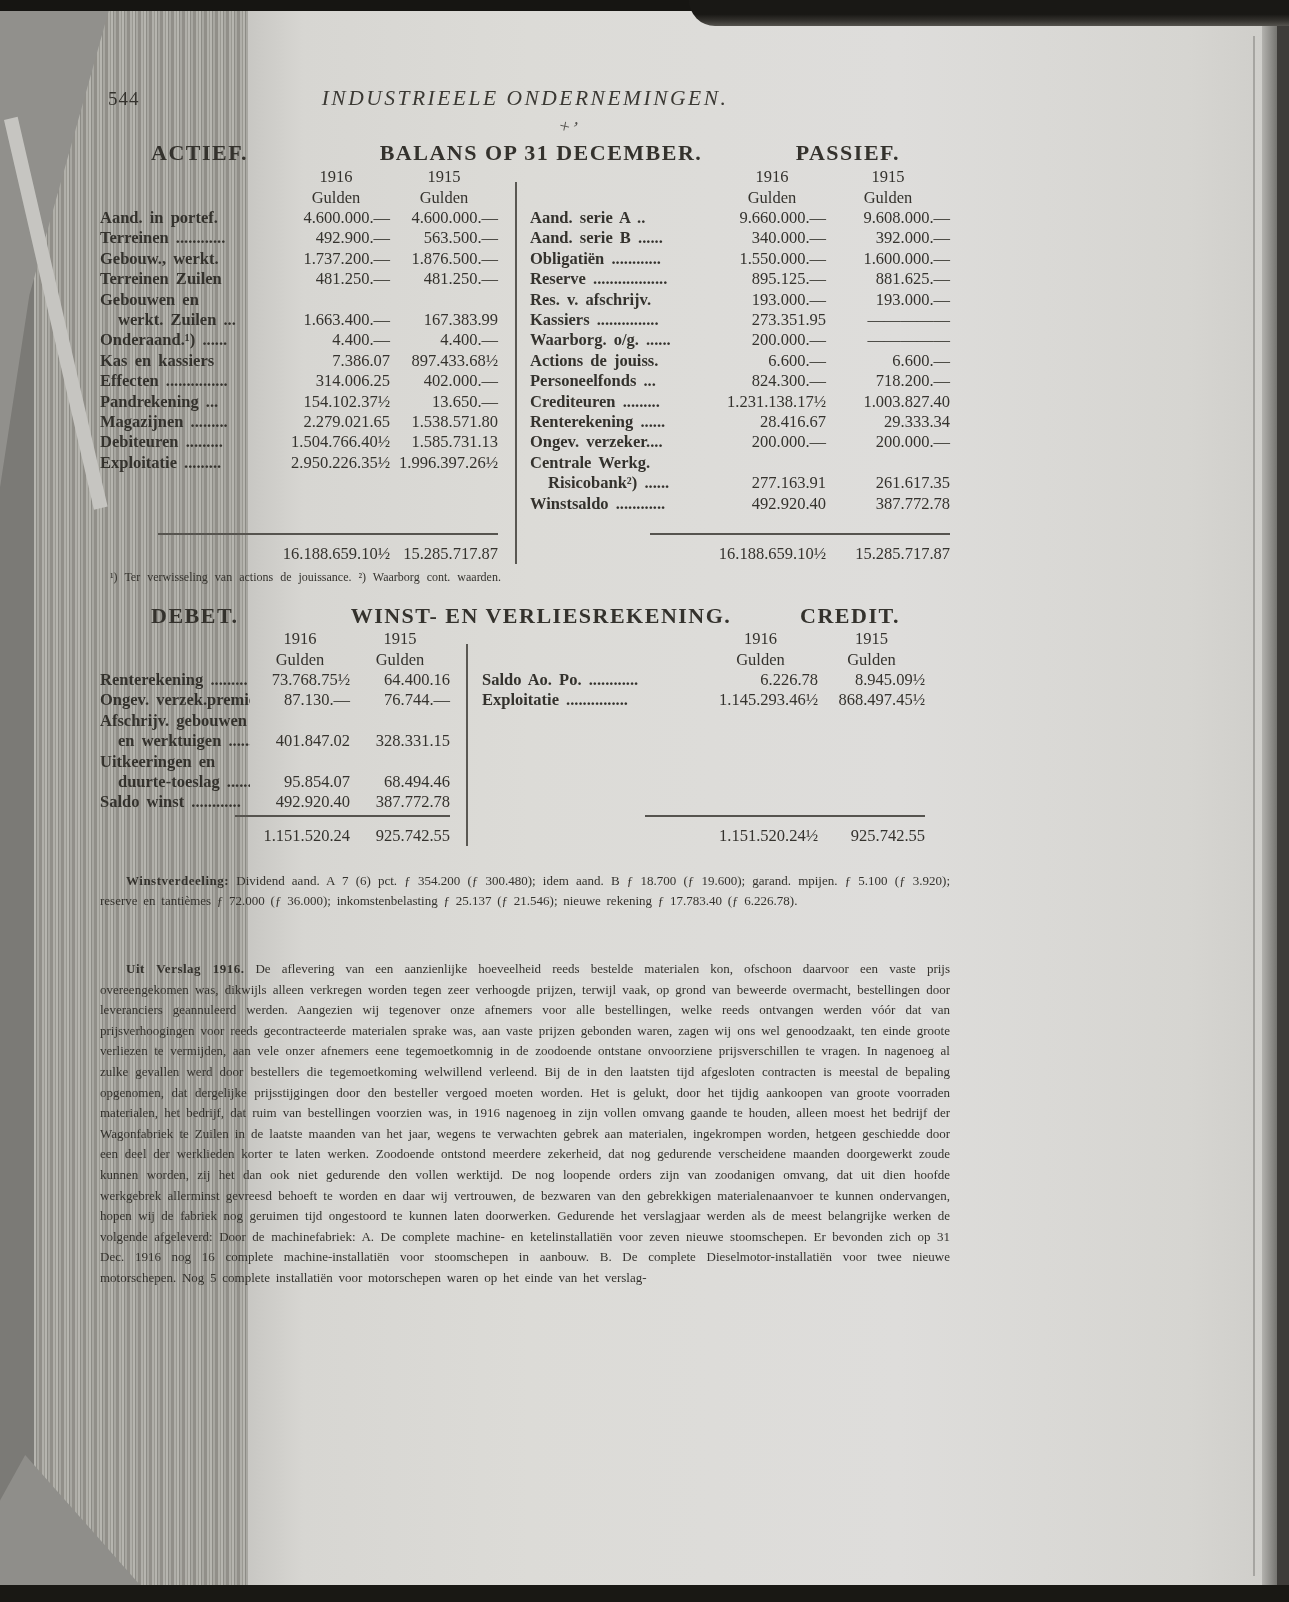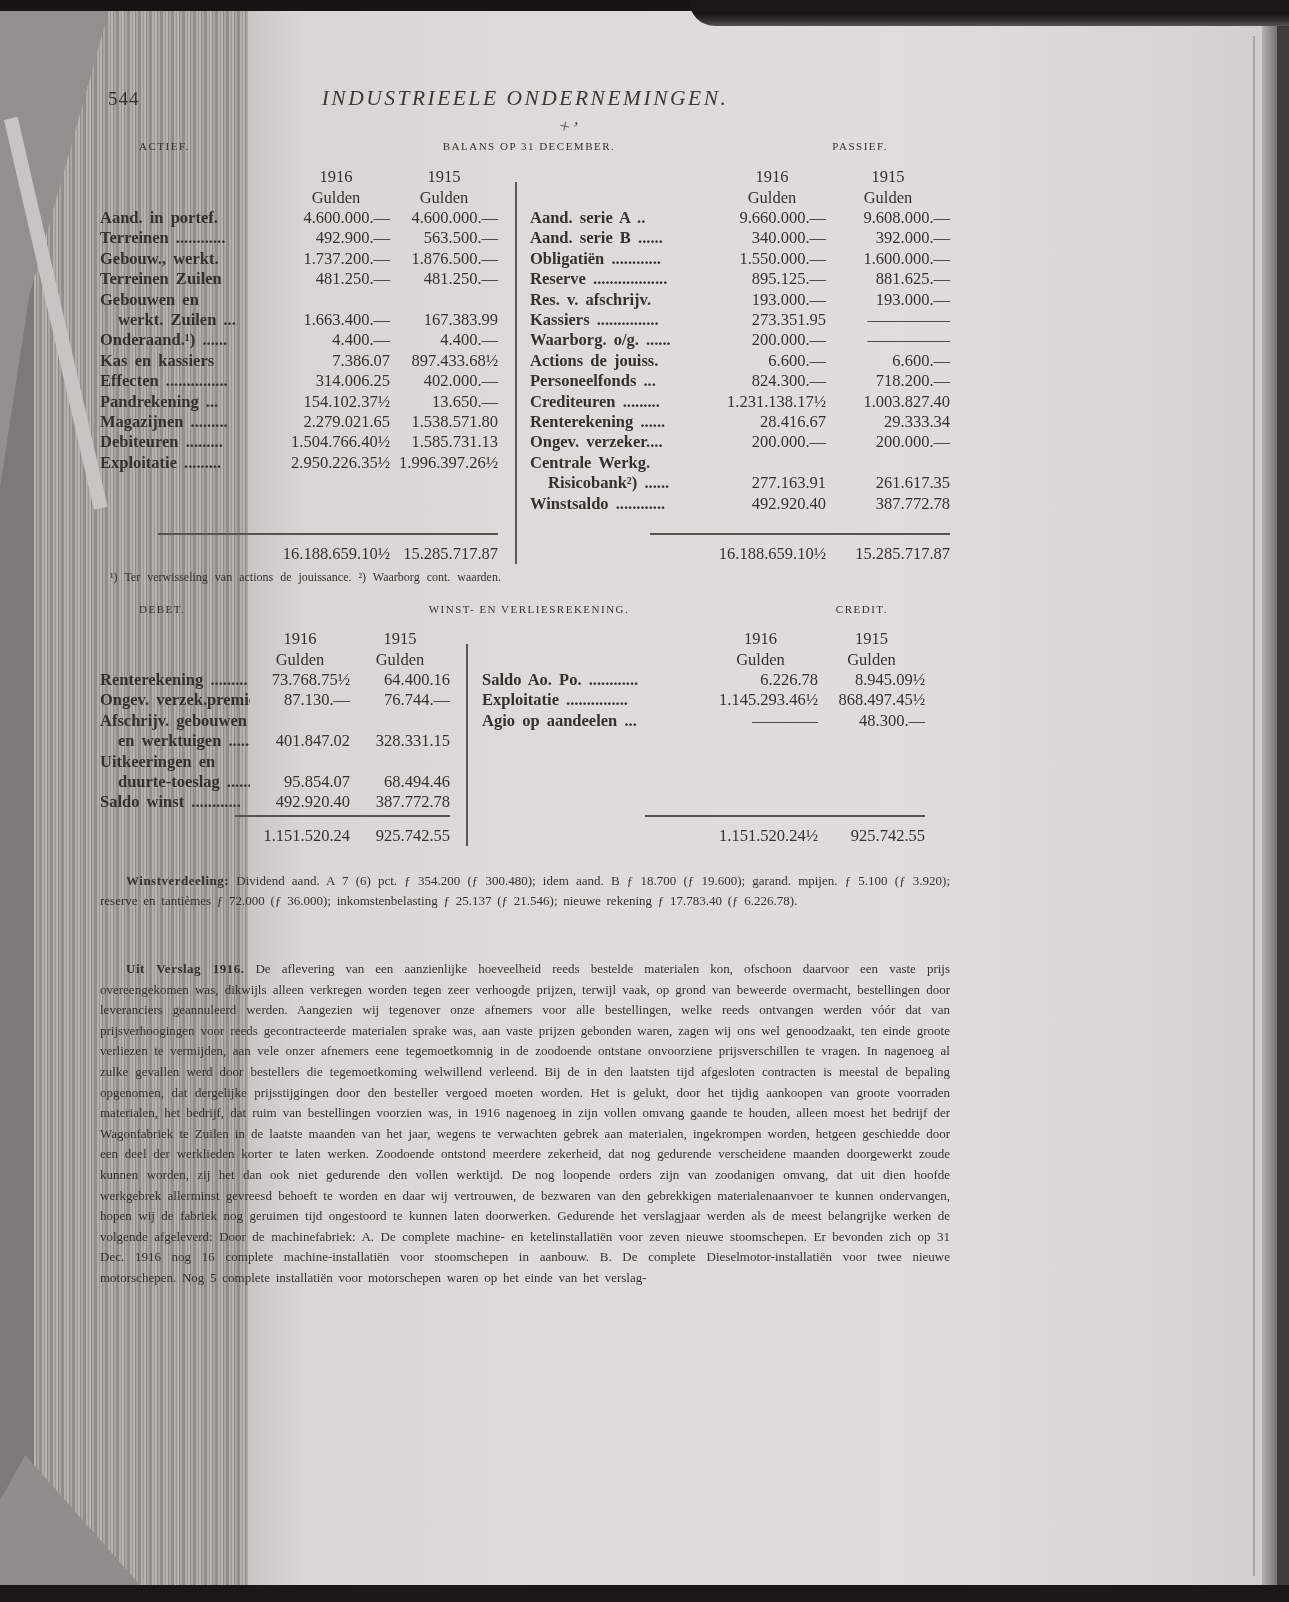--- a/index.html
+++ b/index.html
@@ -47,21 +47,21 @@
   .page-head{position:absolute;left:0;top:86px;width:100%;height:30px;}
   .pagenum{position:absolute;left:8px;top:2px;font-size:19px;letter-spacing:1px;}
   .run-title{
     position:absolute;left:0;top:0;width:100%;text-align:center;
     font-style:italic;font-size:21.5px;letter-spacing:2.5px;color:#3b3934;
   }
   .pencil-mark{
     position:absolute;left:458px;top:116px;font-size:19px;color:#55534f;
     transform:rotate(12deg);font-style:italic;
   }
-  .sheet-heads{position:absolute;left:4px;width:100%;height:22px;font-weight:normal;font-size:11px;letter-spacing:1.5px;}
+  .sheet-heads{position:absolute;left:16px;width:100%;height:22px;font-weight:bold;font-size:22px;letter-spacing:1.5px;}
   .sheet-heads .lefth{position:absolute;left:35px;}
   .sheet-heads .centerh{position:absolute;left:0;width:100%;text-align:center;}
   .sheet-heads .righth{position:absolute;right:66px;}
   .heads-balance{top:140px;}
   .heads-pnl{top:603px;}
   .sheet-body{position:absolute;left:0;}
   .body-balance{top:166px;height:402px;width:850px;}
   .body-pnl{top:628px;height:222px;width:850px;}
   .half{position:absolute;top:0;bottom:4px;display:flex;flex-direction:column;}
   .bal-left{left:0;width:398px;}
@@ -399,25 +399,20 @@
       <div class="row">
             <span class="lbl">Saldo Ao. Po. ............</span>
             <span class="num c1">6.226.78</span>
             <span class="num c2">8.945.09½</span>
           </div>
           <div class="row">
             <span class="lbl">Exploitatie ...............</span>
             <span class="num c1">1.145.293.46½</span>
             <span class="num c2">868.497.45½</span>
           </div>
-          <div class="row">
-            <span class="lbl">Agio op aandeelen ...</span>
-            <span class="num c1">————</span>
-            <span class="num c2">48.300.—</span>
-          </div>
         </div>
       <div class="rule rule-pnlR"></div>
       <div class="row total">
         <span class="lbl"></span>
         <span class="num c1">1.151.520.24½</span>
         <span class="num c2">925.742.55</span>
       </div>
     </div>
   </div>
 

